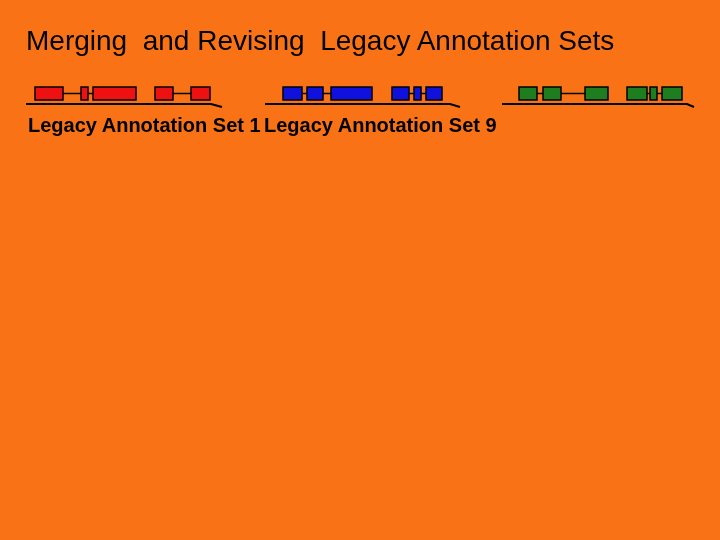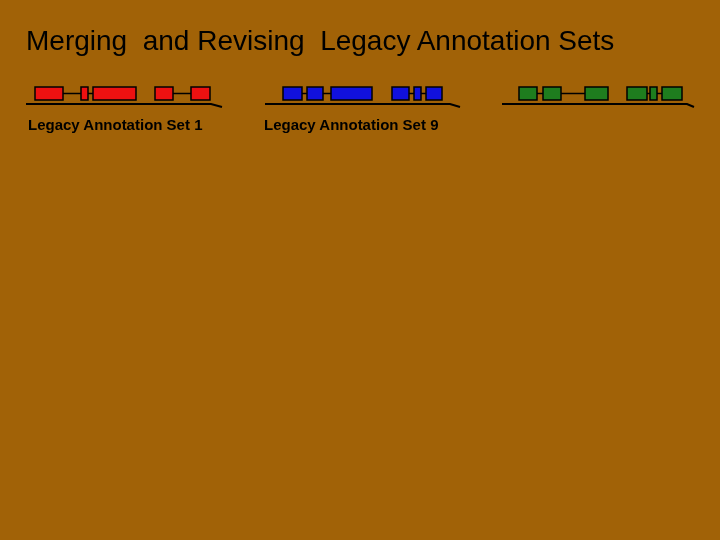--- a/index.html
+++ b/index.html
@@ -10,21 +10,21 @@
     width: 720px;
     height: 540px;
     background: #ffffff;
     overflow: hidden;
     position: relative;
     font-family: "Liberation Sans", sans-serif;
   }
   .slide {
     position: absolute;
     inset: 0;
-    background: #a16207;
+    background: #f97316;
   }
   .slide-title {
     position: absolute;
     left: 26px;
     top: 24px;
     font-size: 28px;
     font-weight: 400;
     color: #000000;
     white-space: pre;
     letter-spacing: 0px;
@@ -33,21 +33,21 @@
   .models-svg {
     position: absolute;
     left: 0;
     top: 0;
     width: 720px;
     height: 150px;
   }
   .set-label {
     position: absolute;
     top: 116px;
-    font-size: 15px;
+    font-size: 20px;
     font-weight: 700;
     color: #000000;
     white-space: pre;
     line-height: 18px;
   }
   .set-label-1 { left: 28px; }
   .set-label-2 { left: 264px; }
   .set-label-3 { left: 502px; }
 </style>
 </head>

